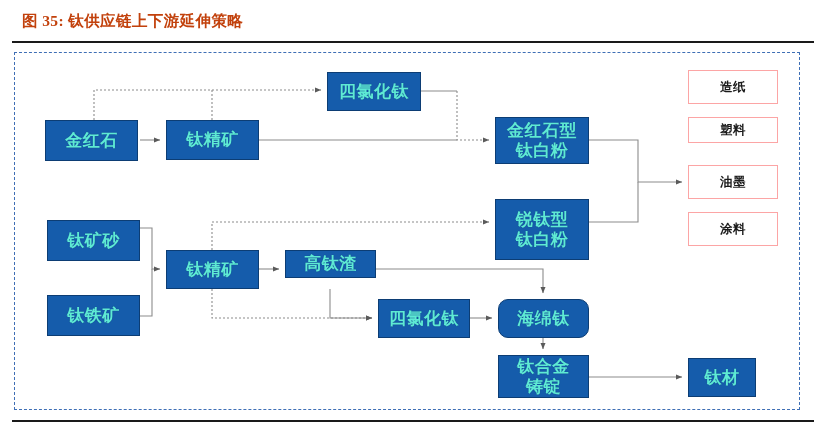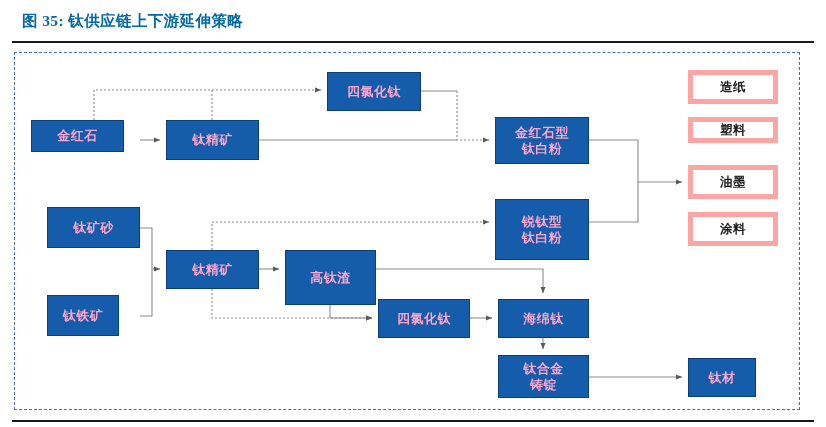--- a/index.html
+++ b/index.html
@@ -11,21 +11,21 @@
     position:relative;
   }
   #root{position:absolute;left:0;top:0;width:826px;height:427px;}
 
   
   .title-wrap{
     position:absolute;left:0;top:0;width:826px;height:45px;
   }
   .title-text{
     position:absolute;left:22px;top:11px;
-    font-size:15.5px;font-weight:bold;color:#0369a1;
+    font-size:15.5px;font-weight:bold;color:#c2410c;
     letter-spacing:0.4px;white-space:nowrap;
   }
   .title-rule{
     position:absolute;left:12px;top:41px;width:802px;height:2px;
     background:#1a1a1a;
   }
   .bottom-rule{
     position:absolute;left:12px;top:420px;width:802px;height:2px;
     background:#1a1a1a;
   }
@@ -48,27 +48,27 @@
     box-sizing:border-box;
     display:flex;align-items:center;justify-content:center;
     text-align:center;
     font-weight:bold;
     line-height:1.16;
     letter-spacing:0.5px;
   }
   .node.blue{
     background:#155cab;
     border:1px solid #0c3d74;
-    color:#f9a8d4;
-    font-size:13px;
+    color:#5eead4;
+    font-size:17px;
     text-shadow:0 0 1px rgba(0,0,0,0.25);
   }
   .node.white{
     background:#ffffff;
-    border:5px solid #fca5a5;
+    border:1px solid #fca5a5;
     color:#1a1a1a;
     font-size:12.5px;
   }
   .node .lbl{display:block;white-space:pre-line;}
 </style>
 </head>
 <body>
 
 <div id="root">
 
@@ -118,53 +118,53 @@
         <path d="M543,338 L543,349" marker-end="url(#ah)"></path>
 
         <path d="M589,377 L682,377" marker-end="url(#ah)"></path>
 
         <path d="M589,140 L638,140 L638,182 L682,182" marker-end="url(#ah)"></path>
         <path d="M589,222 L638,222 L638,182"></path>
 
       </g>
     </svg>
 
-    <div class="node blue" style="left:31px;top:120px;width:93px;height:32px;">
+    <div class="node blue" style="left:45px;top:120px;width:93px;height:41px;">
       <span class="lbl">金红石</span>
     </div>
     <div class="node blue" style="left:166px;top:120px;width:93px;height:40px;">
       <span class="lbl">钛精矿</span>
     </div>
     <div class="node blue" style="left:327px;top:72px;width:94px;height:39px;">
       <span class="lbl">四氯化钛</span>
     </div>
     <div class="node blue" style="left:495px;top:117px;width:94px;height:47px;">
       <span class="lbl">金红石型
 钛白粉</span>
     </div>
     <div class="node blue" style="left:495px;top:199px;width:94px;height:61px;">
       <span class="lbl">锐钛型
 钛白粉</span>
     </div>
-    <div class="node blue" style="left:47px;top:207px;width:93px;height:41px;">
+    <div class="node blue" style="left:47px;top:220px;width:93px;height:41px;">
       <span class="lbl">钛矿砂</span>
     </div>
-    <div class="node blue" style="left:47px;top:295px;width:72px;height:41px;">
+    <div class="node blue" style="left:47px;top:295px;width:93px;height:41px;">
       <span class="lbl">钛铁矿</span>
     </div>
     <div class="node blue" style="left:166px;top:250px;width:93px;height:39px;">
       <span class="lbl">钛精矿</span>
     </div>
-    <div class="node blue" style="left:285px;top:250px;width:91px;height:55px;">
+    <div class="node blue" style="left:285px;top:250px;width:91px;height:28px;">
       <span class="lbl">高钛渣</span>
     </div>
     <div class="node blue" style="left:378px;top:299px;width:92px;height:39px;">
       <span class="lbl">四氯化钛</span>
     </div>
-    <div class="node blue" style="left:498px;top:299px;width:91px;height:39px;">
+    <div class="node blue" style="left:498px;top:299px;width:91px;height:39px;border-radius:10px;">
       <span class="lbl">海绵钛</span>
     </div>
     <div class="node blue" style="left:498px;top:355px;width:91px;height:43px;">
       <span class="lbl">钛合金
 铸锭</span>
     </div>
     <div class="node white" style="left:688px;top:70px;width:90px;height:34px;">
       <span class="lbl">造纸</span>
     </div>
     <div class="node white" style="left:688px;top:117px;width:90px;height:26px;">

